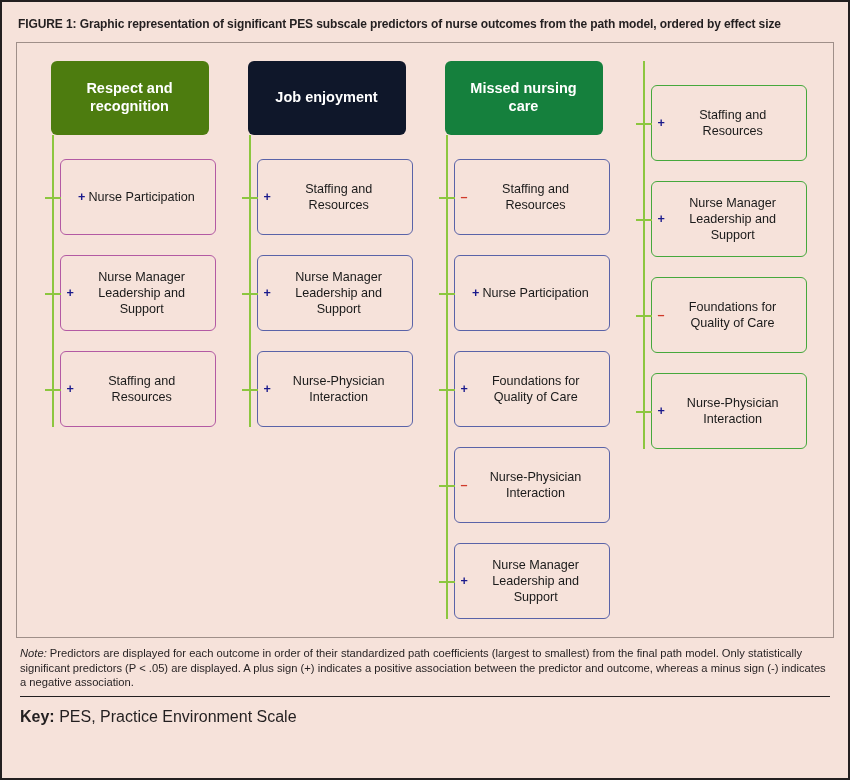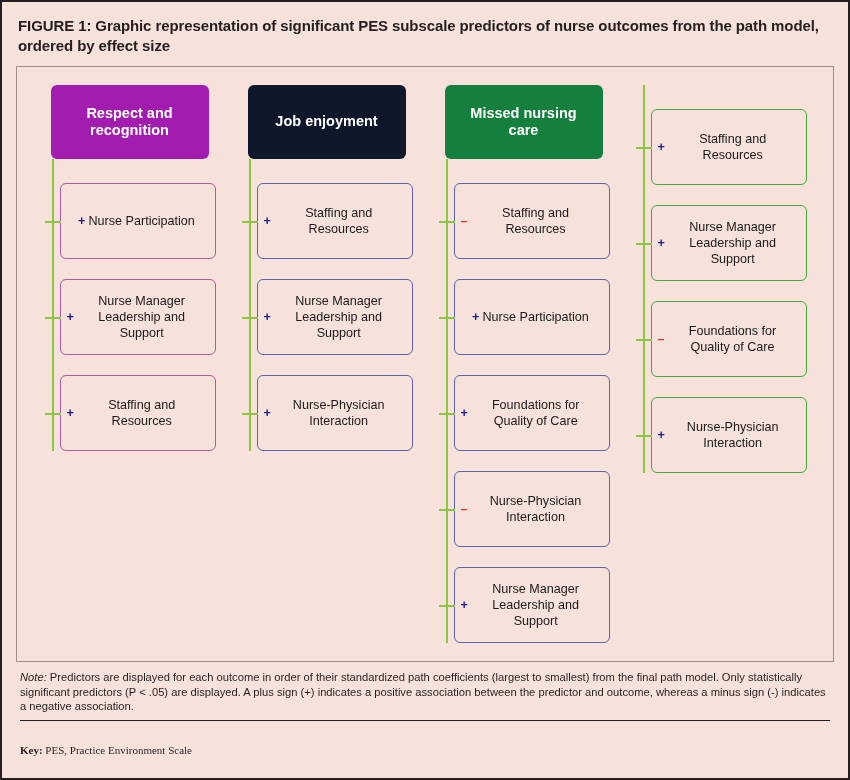--- a/index.html
+++ b/index.html
@@ -17,21 +17,21 @@
   .figure-wrap {
     box-sizing: border-box;
     width: 850px;
     height: 780px;
     background: #f6e2da;
     border: 2px solid #231f20;
     padding: 12px 14px 10px 14px;
     position: relative;
   }
   .fig-title {
-    font-size: 15px;
+    font-size: 12px;
     font-weight: bold;
     line-height: 1.34;
     letter-spacing: -0.1px;
     margin: 2px 2px 10px 2px;
   }
   .fig-title .label {
     font-weight: bold;
   }
   .diagram {
     box-sizing: border-box;
@@ -117,21 +117,21 @@
     margin-right: 3px;
   }
   .sign.pos { color: #1a1a8c; }
   .sign.neg { color: #d03a2a; }
 
   .col-respect { --accent: #a8398f; }
   .col-job { --accent: #2e3c87; }
   .col-missed { --accent: #0fa39a; }
   .col-intent { --accent: #46a83c; }
 
-  .col-respect .col-header { background: #a21caf; }
+  .col-respect .col-header { background: #4d7c0f; }
   .col-job .col-header { background: #0f172a; }
   .col-missed .col-header { background: #15803d; }
   .col-intent .col-header { background: #46a83c; }
 
   
   .col-respect .node { border-color: #b35aa3; }
   .col-job .node { border-color: #5a63a8; }
   .col-missed .node { border-color: #5a63a8; }
   .col-intent .node { border-color: #46a83c; }
 
@@ -149,23 +149,22 @@
     font-size: 11.2px;
     line-height: 1.3;
     padding: 0 4px;
   }
   .note-rule {
     border-top: 1px solid #231f20;
     margin: 6px 0 6px 0;
   }
   .note-text i { font-style: italic; }
   .key-text {
-    margin-top: 22px;
-    font-size: 11px;
-    font-family: Liberation Serif, serif;
+    margin-top: 10px;
+    font-size: 16px;
   }
   .key-text b { font-weight: bold; }
 </style>
 </head>
 <body>
 
 <div class="figure-wrap">
 
   <div class="fig-title">
     <span class="label">FIGURE 1:</span><span> Graphic representation of significant PES subscale predictors of nurse outcomes from the path model, ordered by effect size</span>

